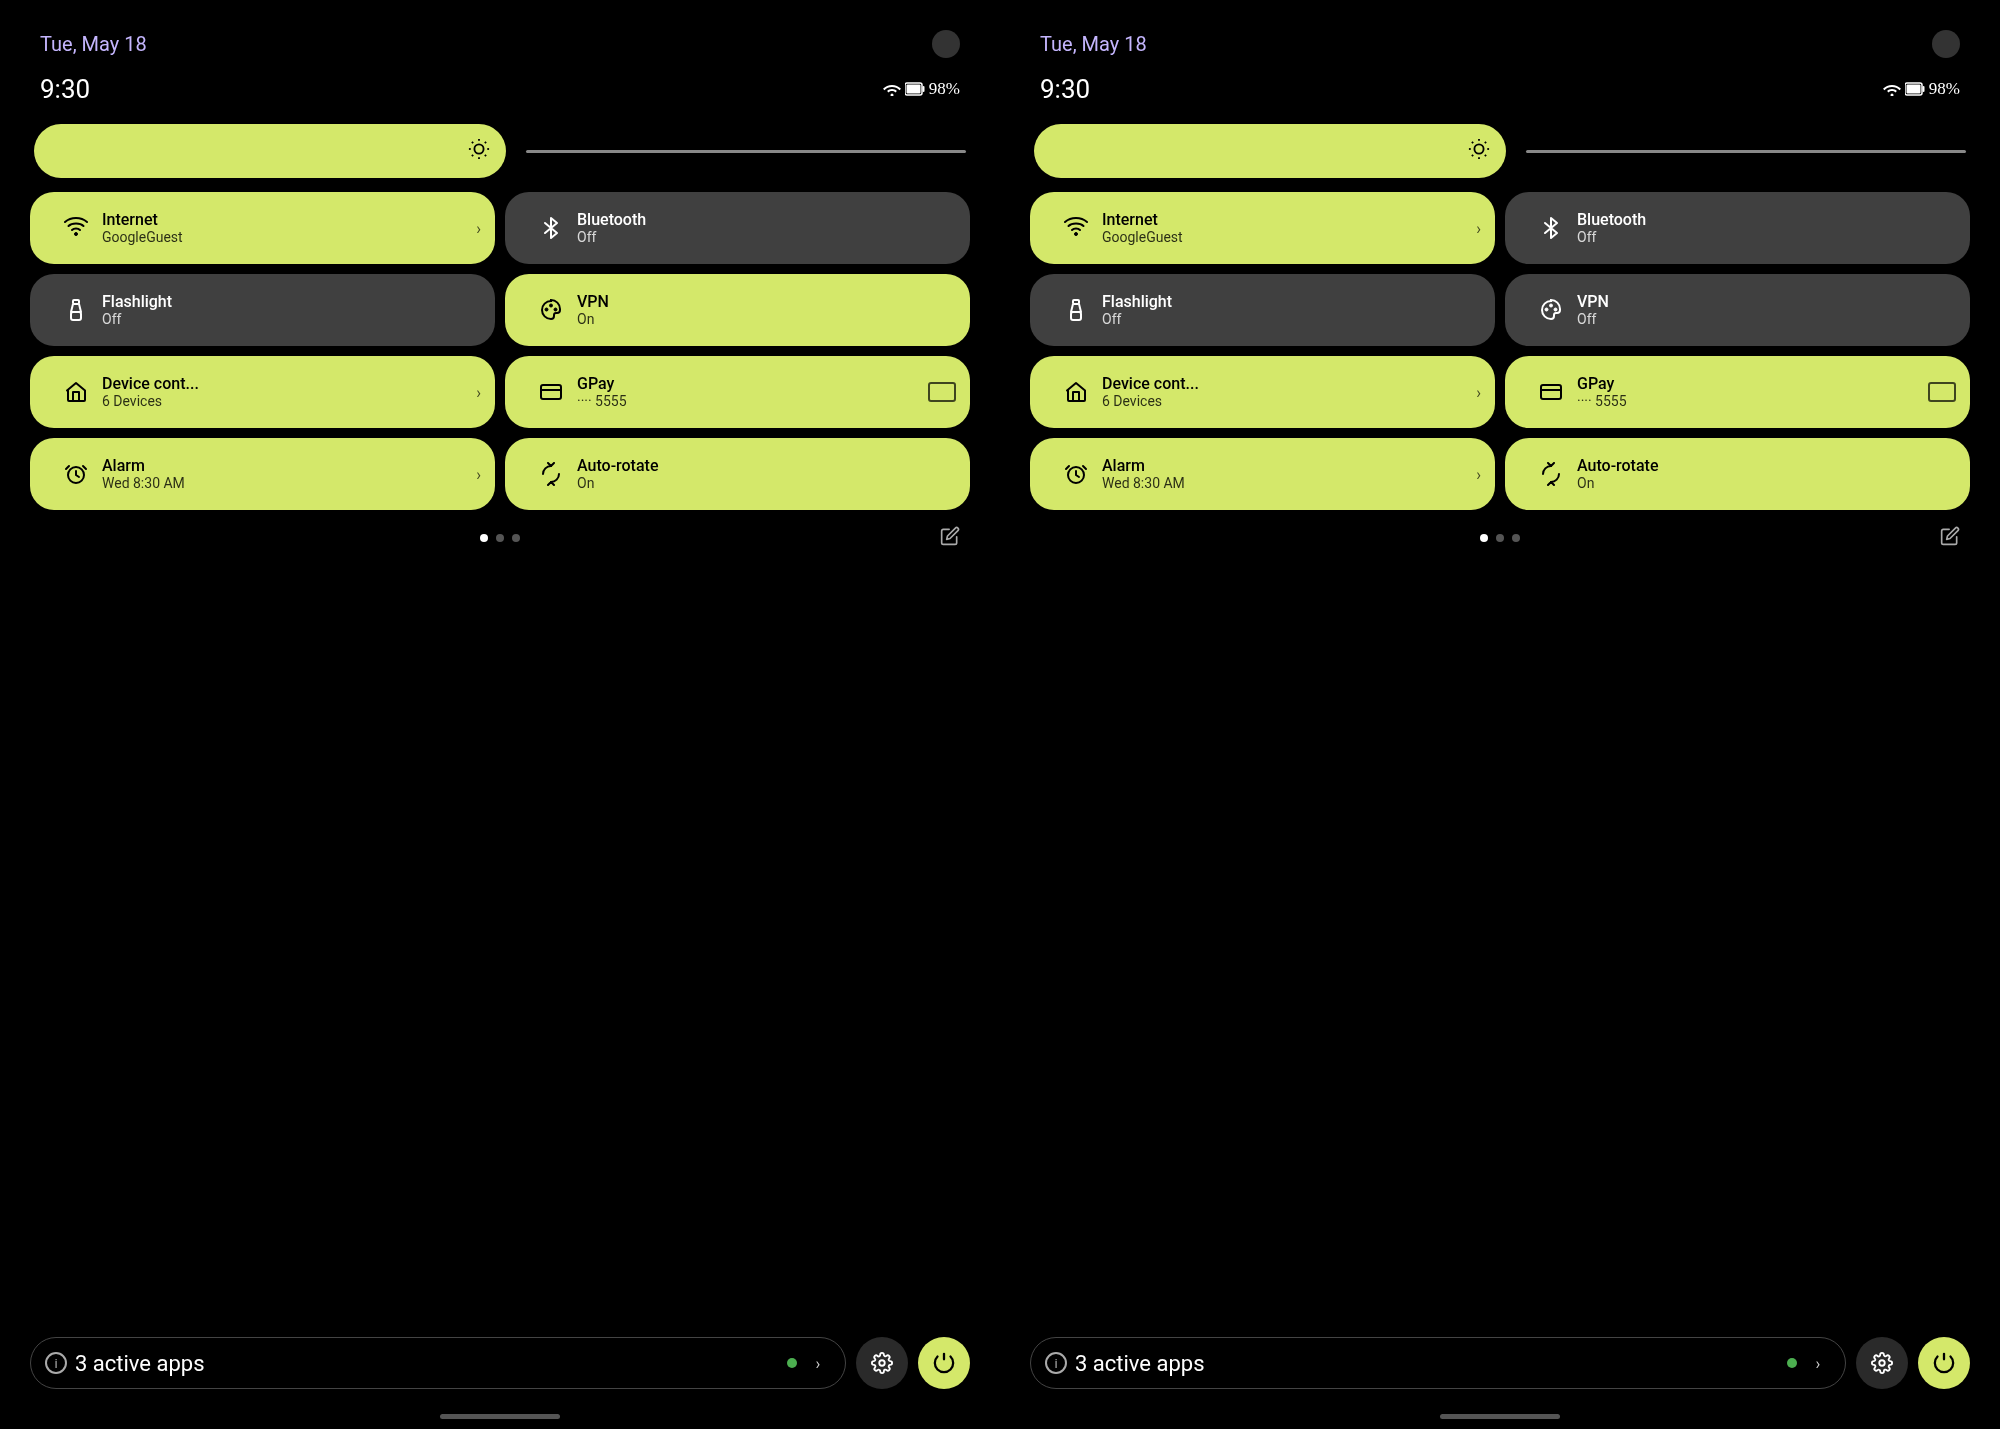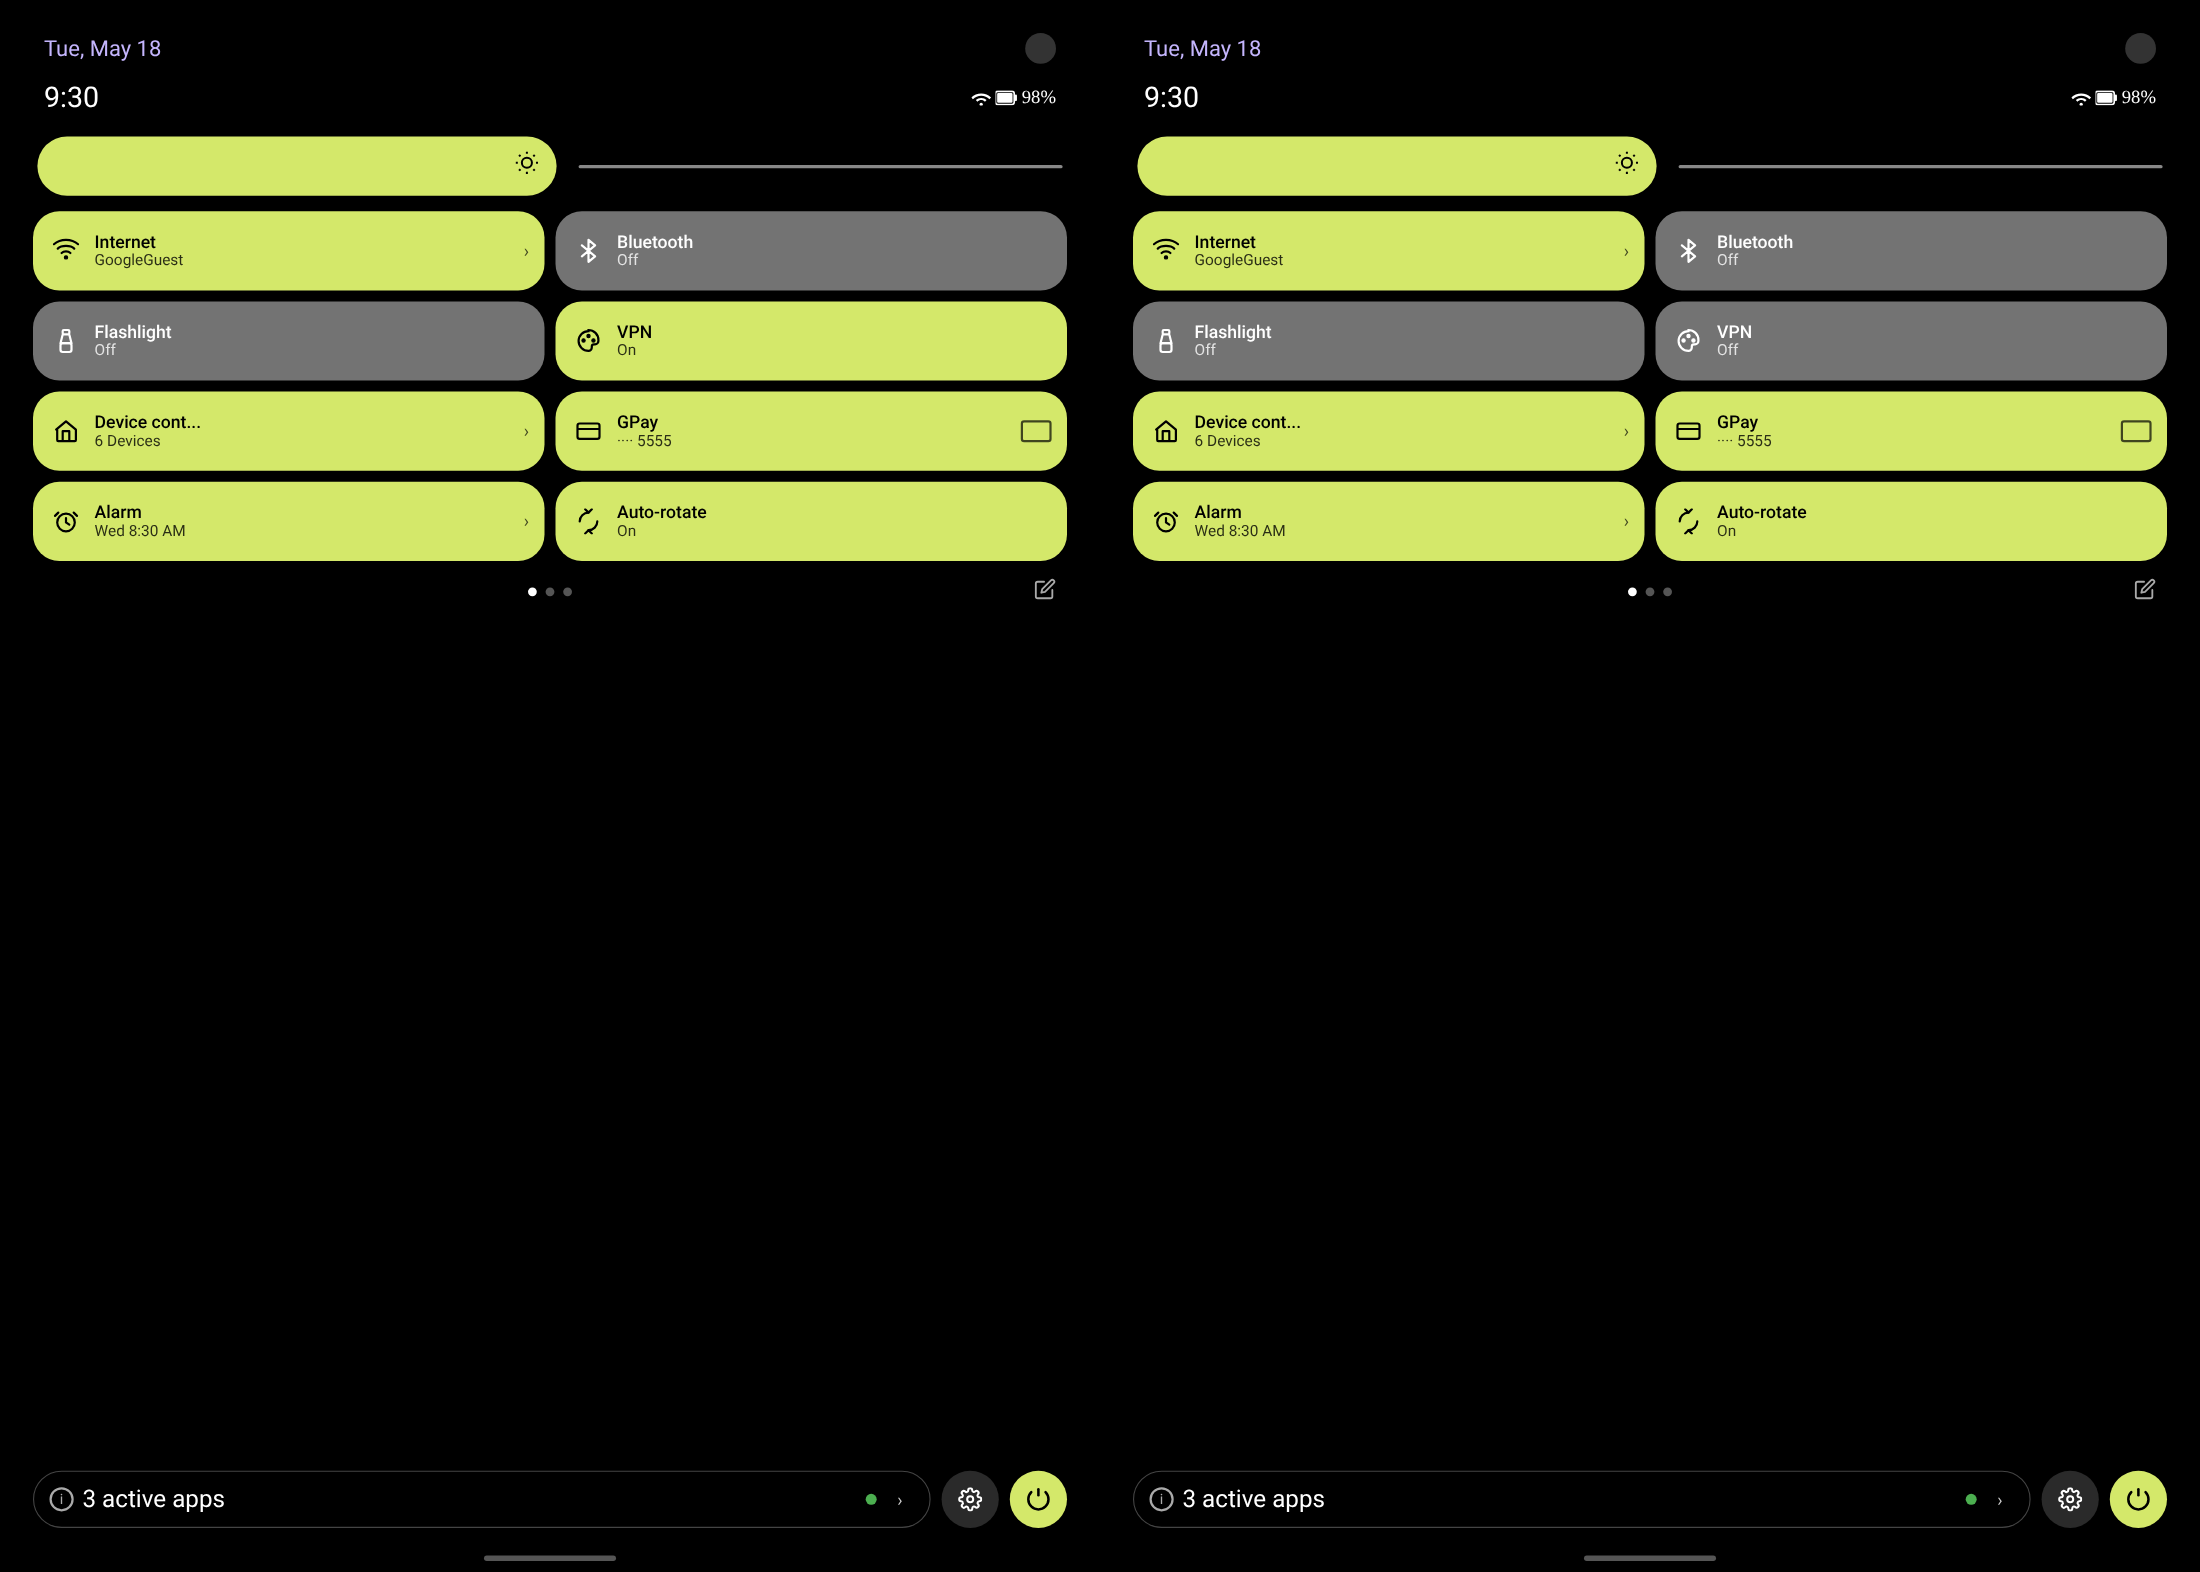--- a/index.html
+++ b/index.html
@@ -113,36 +113,36 @@
     
     .tiles-grid {
       display: grid;
       grid-template-columns: 1fr 1fr;
       gap: 10px;
       margin-bottom: 10px;
     }
 
     .tile {
       border-radius: 24px;
-      padding: 14px 16px;
+      padding: 14px 32px;
       display: flex;
       align-items: center;
       gap: 12px;
       cursor: pointer;
       position: relative;
       min-height: 72px;
     }
 
     .tile-active {
       background: #d4e86a;
       color: #000;
     }
 
     .tile-inactive {
-      background: #737373;
+      background: #404040;
       color: #fff;
     }
 
     .tile-icon {
       width: 28px;
       height: 28px;
       display: flex;
       align-items: center;
       justify-content: center;
       font-size: 20px;

